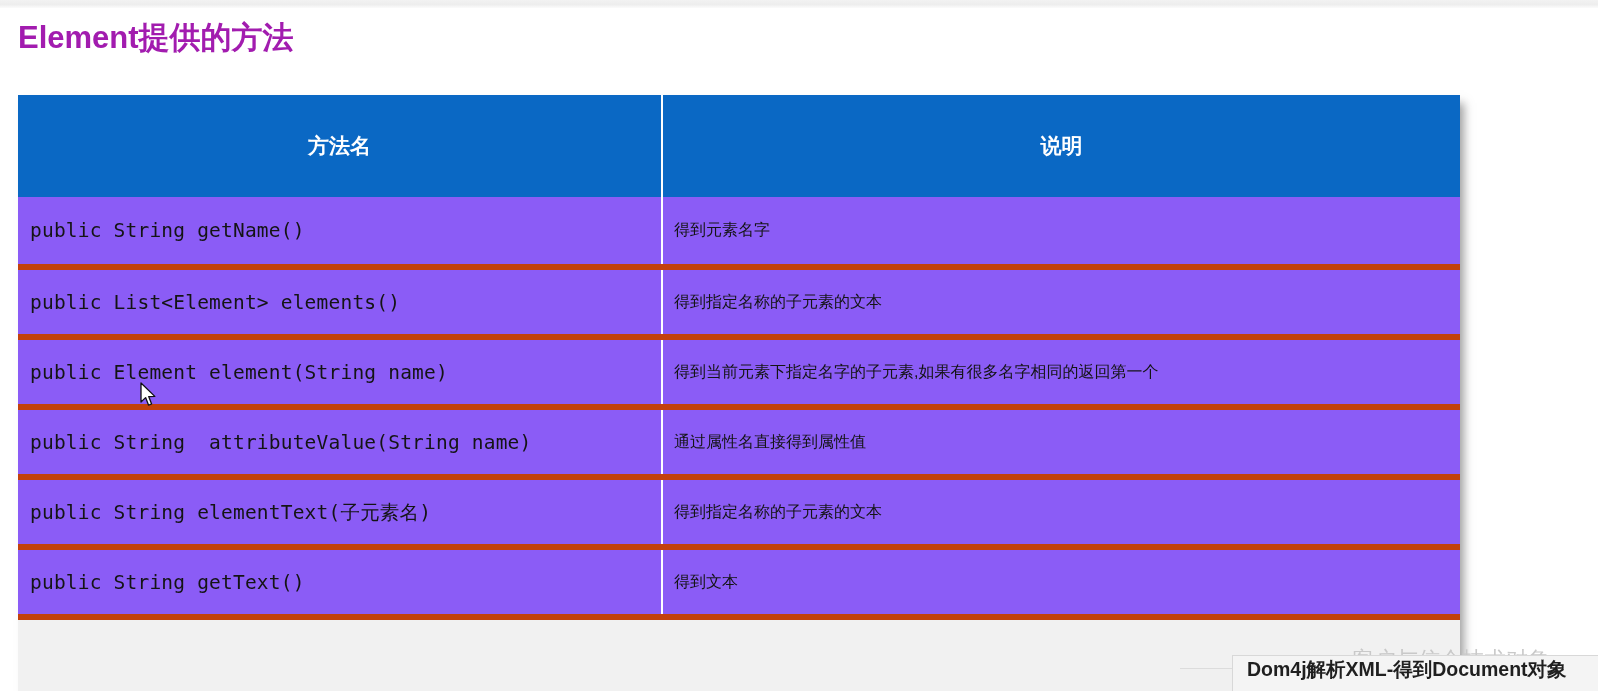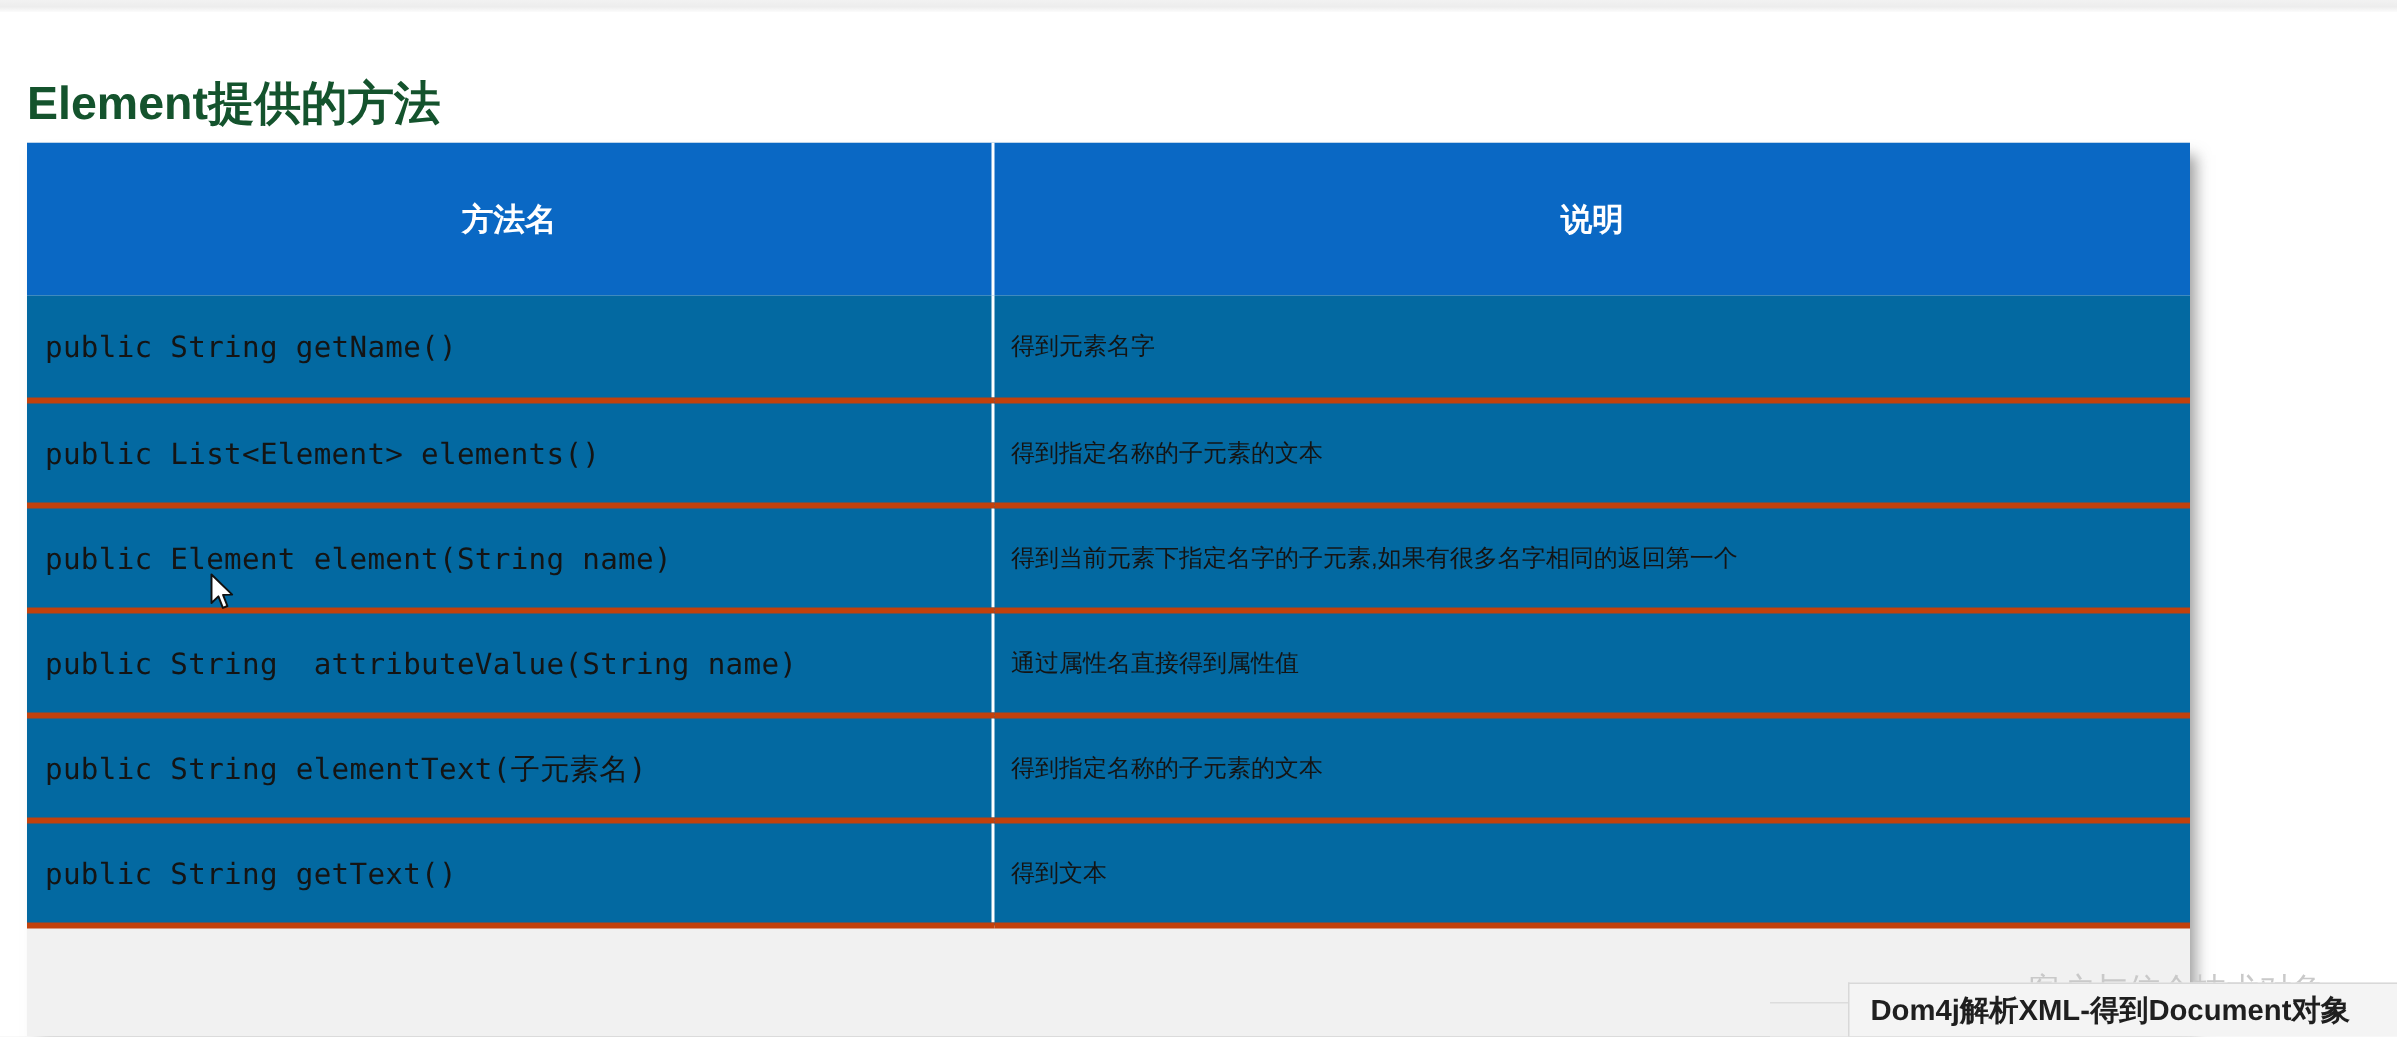--- a/index.html
+++ b/index.html
@@ -21,25 +21,24 @@
     width: 1598px;
     height: 8px;
     background: linear-gradient(to bottom, #f2f2f2 0%, #ededed 55%, #fbfbfb 100%);
   }
   .page-title {
     position: absolute;
     left: 18px;
     top: 17px;
     font-size: 31px;
     font-weight: bold;
-    color: #14532d;
+    color: #a21caf;
     letter-spacing: 0px;
     white-space: nowrap;
     font-family: "Liberation Sans", "DejaVu Sans", sans-serif;
-    margin-top: 31px;
   }
   
   .table-wrap {
     position: absolute;
     left: 18px;
     top: 95px;
     width: 1442px;
     height: 596px;
     box-shadow: 6px 6px 9px -2px rgba(80,80,80,0.55);
     overflow: hidden;
@@ -62,22 +61,22 @@
     text-align: center;
     vertical-align: middle;
     padding: 0;
     border: 0;
     box-sizing: border-box;
   }
   table.method-table thead th.th-method { border-right: 2px solid #ffffff; }
 
   table.method-table tbody td {
     height: 70px;
-    background: #0369a1;
-    border-bottom: 4px solid #c2410c;
+    background: #8b5cf6;
+    border-bottom: 6px solid #c2410c;
     padding: 0 0 0 12px;
     vertical-align: middle;
     box-sizing: border-box;
     color: #141414;
   }
   table.method-table tbody td.td-method {
     font-family: "DejaVu Sans Mono", "Liberation Mono", monospace;
     font-size: 19.5px;
     letter-spacing: 0.2px;
     border-right: 2px solid #ffffff;
@@ -114,21 +113,20 @@
     position: absolute;
     left: 1232px;
     top: 655px;
     width: 366px;
     height: 36px;
     background: #f4f4f4;
     border-top: 1px solid #d8d8d8;
     border-left: 1px solid #d8d8d8;
     box-sizing: border-box;
     display: flex;
-    align-items: center;
   }
   .caption-plate .caption-text {
     font-size: 19.5px;
     font-weight: bold;
     color: #1f1f1f;
     padding-left: 14px;
     white-space: nowrap;
   }
   
   .caption-shoulder {

